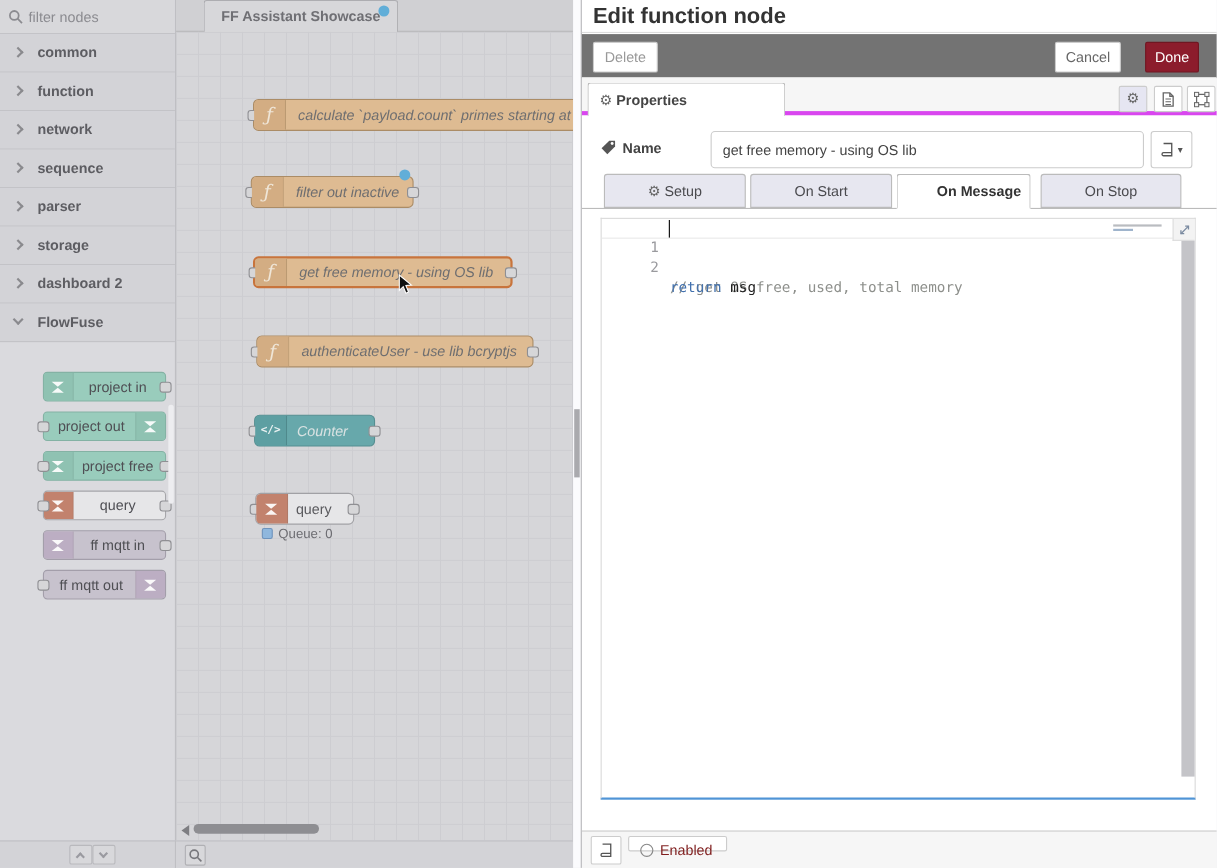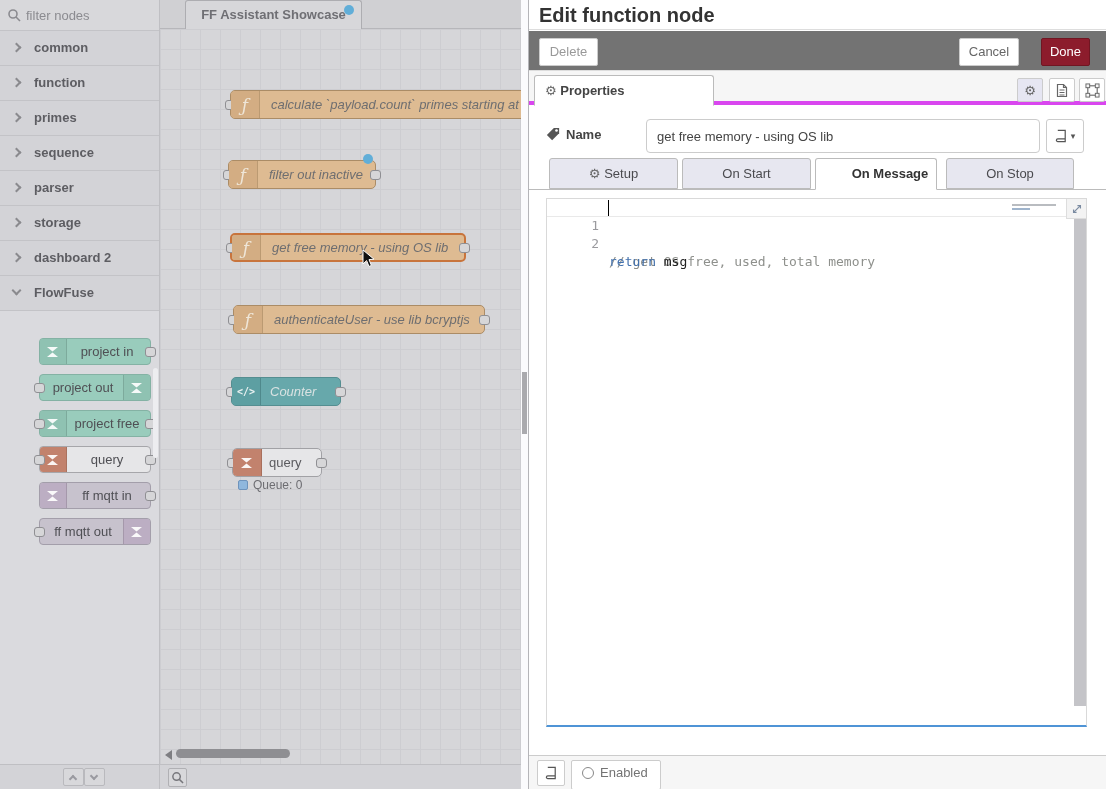--- a/index.html
+++ b/index.html
@@ -154,23 +154,23 @@
   .minimap .mbar.b2 { width:18px; background:#9fb4cc; }
   .expandbtn { position:absolute; right:0; top:0; width:20px; height:20px; background:#f3f3f3;
           border-left:1px solid #ddd; border-bottom:1px solid #ddd; display:flex;
           align-items:center; justify-content:center; cursor:pointer; }
   .escroll { position:absolute; right:0; top:20px; width:12px; height:487px; background:#c4c4c8; }
   .tray-footer { position:absolute; left:0; top:755px; width:100%; height:34px;
           background:#f6f6f6; border-top:1px solid #ccc; }
   .foot-lib { position:absolute; left:8px; top:4px; width:28px; height:26px; background:#fff;
           border:1px solid #ccc; border-radius:2px; display:flex; align-items:center;
           justify-content:center; cursor:pointer; }
-  .foot-enabled { position:absolute; left:42px; top:4px; height:30px; padding:0 12px 0 10px;
+  .foot-enabled { position:absolute; left:42px; top:4px; height:14px; padding:0 12px 0 10px;
           background:#fff; border:1px solid #ccc; border-radius:2px; line-height:24px;
-          color:#737373; cursor:pointer; }
+          color:#7f1d1d; cursor:pointer; }
   .circ { display:inline-block; width:12px; height:12px; border:1px solid #888;
           border-radius:50%; vertical-align:-2px; margin-right:6px; }
   .cursor { position:absolute; z-index:50; }
 </style>
 </head>
 <body>
 
 <svg width="0" height="0" style="position:absolute">
   <defs>
     <g id="ff-logo">
@@ -186,21 +186,21 @@
     <div class="palette-search">
       <svg class="mag-icon" width="14" height="14" viewBox="0 0 14 14">
           <circle cx="6" cy="6" r="4" fill="none" stroke="#8b8b90" stroke-width="1.6"></circle>
           <line x1="9" y1="9" x2="13" y2="13" stroke="#8b8b90" stroke-width="1.6"></line>
         </svg>
       <input placeholder="filter nodes" style="">
     </div>
 
     <div class="cat"><span class="chev"></span><span>common</span></div>
     <div class="cat"><span class="chev"></span><span>function</span></div>
-    <div class="cat"><span class="chev"></span><span>primes</span></div>
+    <div class="cat"><span class="chev"></span><span>network</span></div>
     <div class="cat"><span class="chev"></span><span>sequence</span></div>
     <div class="cat"><span class="chev"></span><span>parser</span></div>
     <div class="cat"><span class="chev"></span><span>storage</span></div>
     <div class="cat"><span class="chev"></span><span>dashboard 2</span></div>
     <div class="cat"><span class="chev open"></span><span>FlowFuse</span></div>
 
     <div class="pnodes">
       <div class="pnode teal" style="left:22px; top:16px;">
         <span class="picon pl">
             <svg width="16" height="16" viewBox="0 0 16 16">

